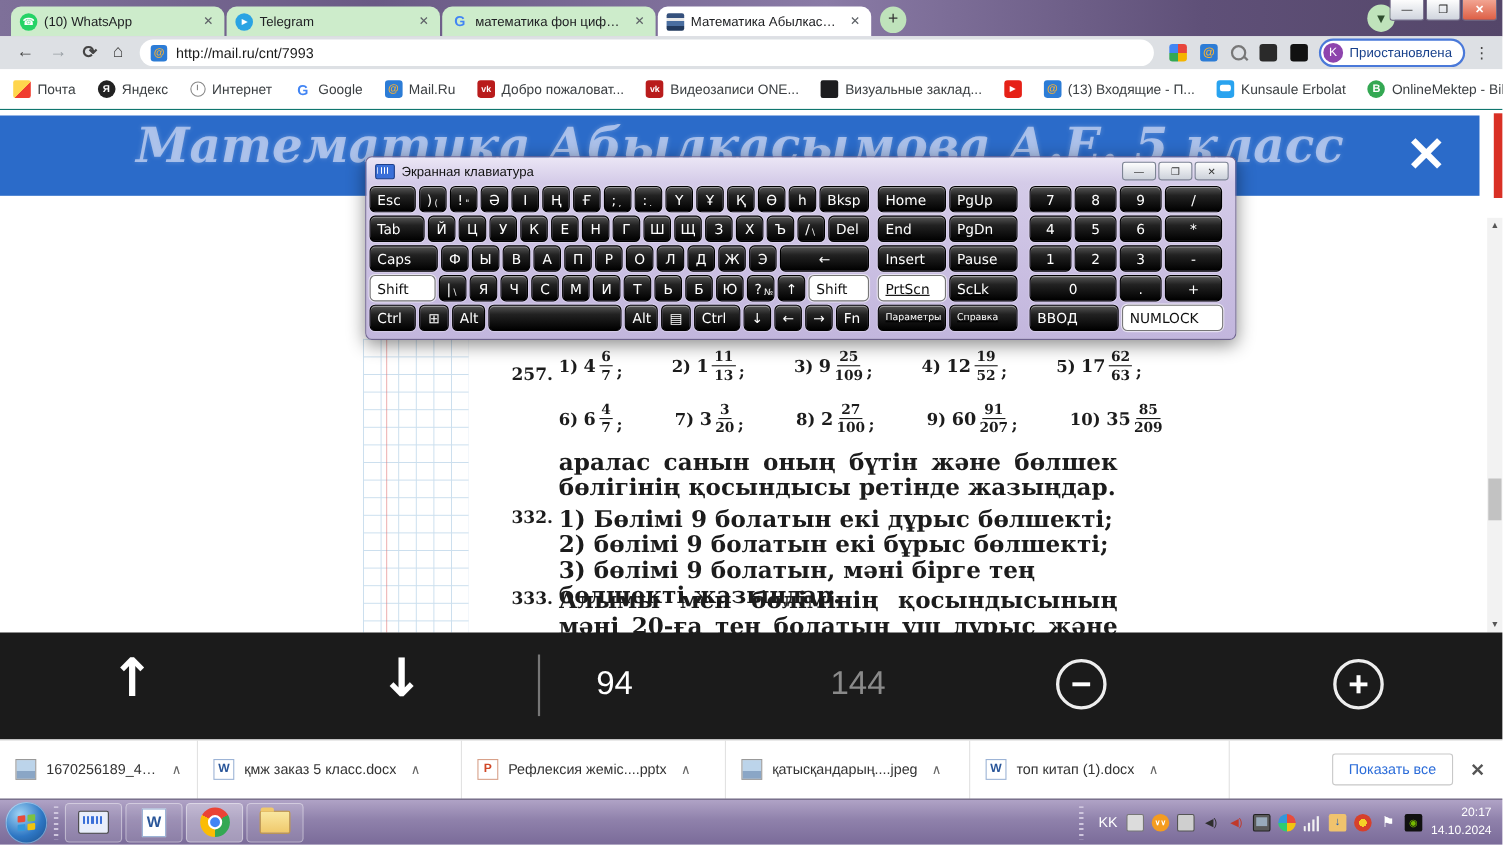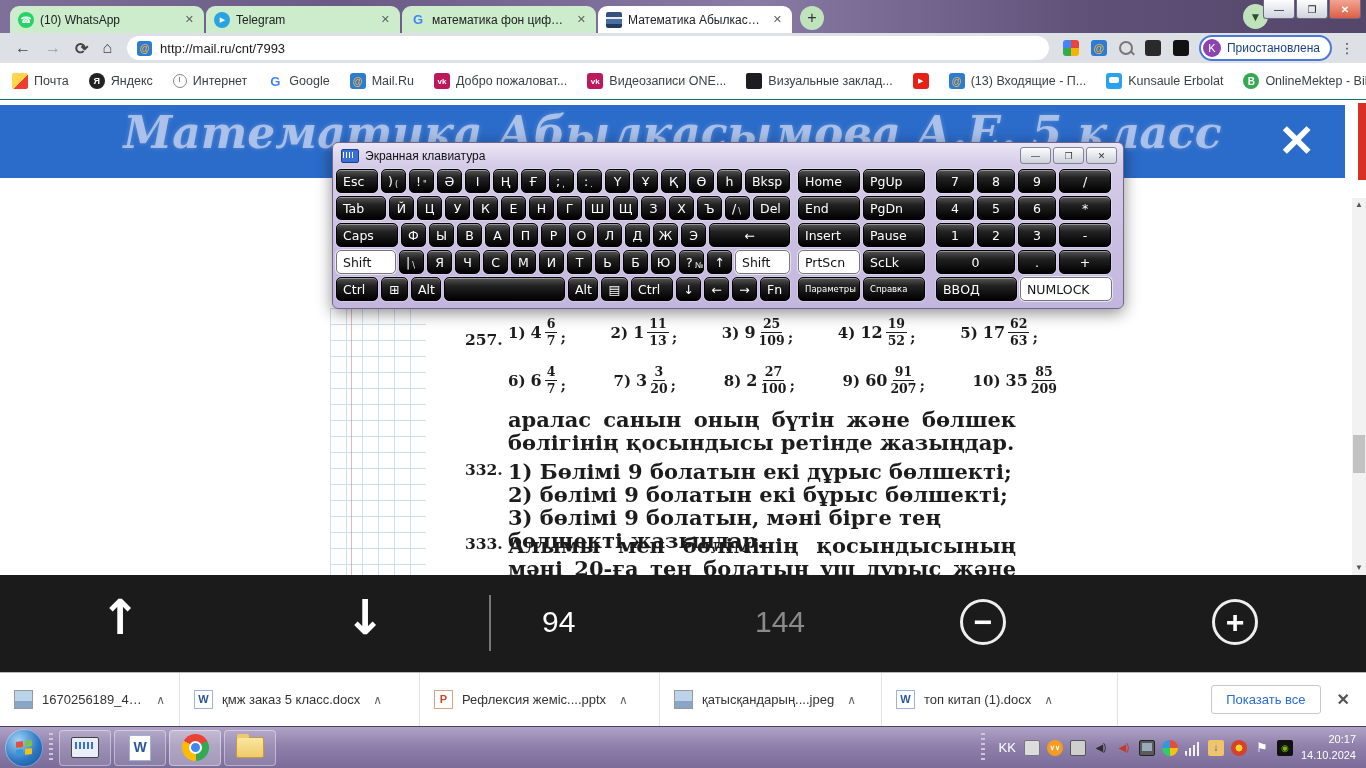--- a/index.html
+++ b/index.html
@@ -52,21 +52,21 @@
   .fav{width:16px;height:16px;display:flex;align-items:center;justify-content:center;flex:0 0 auto;font-size:10px;}
   .f-whatsapp{background:#25d366;border-radius:50%;color:#fff;font-size:9px;}
   .f-telegram{background:#2aa3e3;border-radius:50%;color:#fff;font-size:7px;padding-left:1px;box-sizing:border-box;}
   .f-google{color:#4285f4;font-weight:bold;font-size:13px;}
   .f-books{background:linear-gradient(#35507c 0 30%,#e8e8e8 30% 45%,#4a6ea0 45% 75%,#223a5e 75%);border-radius:2px;}
   .f-mailru-mail{background:linear-gradient(135deg,#ffd54d 0 55%,#f03c2e 55%);border-radius:2px;}
   .f-yandex{background:#222;border-radius:50%;color:#fff;font-size:9px;font-weight:bold;}
   .f-clock{border:1.5px solid #888;border-radius:50%;width:12px;height:12px;position:relative;}
   .f-clock::after{content:"";position:absolute;left:5px;top:2px;width:1.5px;height:5px;background:#888;}
   .f-mailru-at{background:#2c7cd6;border-radius:3px;color:#f9b234;font-weight:bold;font-size:10px;}
-  .f-vk{background:#be185d;border-radius:3px;color:#fff;font-size:8px;font-weight:bold;}
+  .f-vk{background:#b91c1c;border-radius:3px;color:#fff;font-size:8px;font-weight:bold;}
   .f-black-square{background:#1d1d1f;border-radius:2px;}
   .f-youtube{background:#e62117;border-radius:3px;color:#fff;font-size:7px;}
   .f-chat{background:#29a3ef;border-radius:3px;position:relative;}
   .f-chat::after{content:"";position:absolute;left:3px;top:4px;width:10px;height:6px;background:#fff;border-radius:2px;}
   .f-bilimland{background:#34a853;border-radius:50%;color:#fff;font-size:10px;font-weight:bold;}
 
   
   .content{position:absolute;left:0;top:100px;right:0;height:475px;background:#fff;}
   .banner{position:absolute;left:0;top:5px;width:1345px;height:73px;background:#2b6bc9;overflow:hidden;}
   .banner-title{position:absolute;left:0;right:0;top:2px;text-align:center;font-family:"DejaVu Serif",serif;
@@ -102,21 +102,21 @@
   
   .kbwin{position:absolute;left:332px;top:142px;width:792px;height:167px;border:1px solid #6f648f;border-radius:6px;
     background:linear-gradient(180deg,#ebe6f5,#d4cbe8 14%,#cabfe2 60%,#c2b6dd);box-shadow:0 4px 16px rgba(0,0,0,0.45);box-sizing:border-box;}
   .kbtitle{height:21px;display:flex;align-items:center;padding:2px 6px 0 8px;font-size:12px;color:#111;}
   .kbicon{width:16px;height:12px;background:#3a6fd8;border:1px solid #1d3f8a;border-radius:2px;margin-right:6px;
     background-image:repeating-linear-gradient(90deg,#fff 0 1px,transparent 1px 3px);background-size:12px 6px;background-position:1px 2px;background-repeat:no-repeat;}
   .kbtitle-text{flex:1;}
   .kbtn{width:29px;height:15px;display:flex;align-items:center;justify-content:center;font-size:9px;color:#333;
     background:linear-gradient(#fdfdfd,#ccd1da);border:1px solid #7d8594;border-radius:3px;margin-left:2px;}
   .kbbody{display:flex;gap:8px;padding:3px 3px 0 3px;}
-  .kcol-main{width:454px;} .kcol-nav{width:130px;} .kcol-num{width:176px;}
+  .kcol-main{width:454px;} .kcol-nav{width:130px;text-decoration:underline;} .kcol-num{width:176px;}
   .krow{display:flex;gap:3px;margin-bottom:3px;}
   .key{height:24px;box-sizing:border-box;display:flex;align-items:center;padding:0 0 0 6px;border-radius:5px;
     color:#fff;font-size:12.5px;font-family:"DejaVu Sans",sans-serif;
     background:linear-gradient(180deg,#555 0%,#222 35%,#000 100%);
     border:1px solid #000;box-shadow:inset 0 1px 0 rgba(255,255,255,0.4),0 0 0 1px rgba(255,255,255,0.25);}
   .key.center{justify-content:center;padding:0;}
   .key.white{background:#fff;color:#111;border:1px solid #777;box-shadow:0 0 0 1px rgba(255,255,255,0.6);}
   .key.small{font-size:8.5px;}
   .kt{white-space:nowrap;}
   .ks{font-size:8px;margin-left:2px;align-self:flex-end;padding-bottom:3px;opacity:0.95;}

